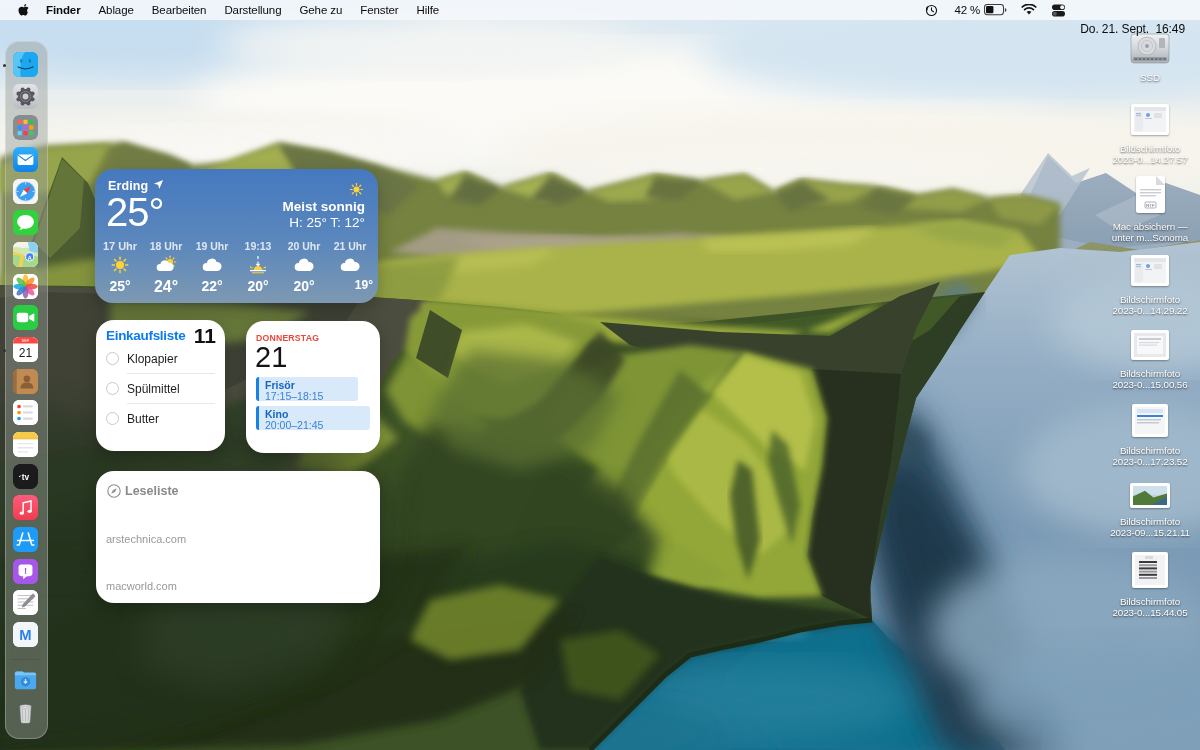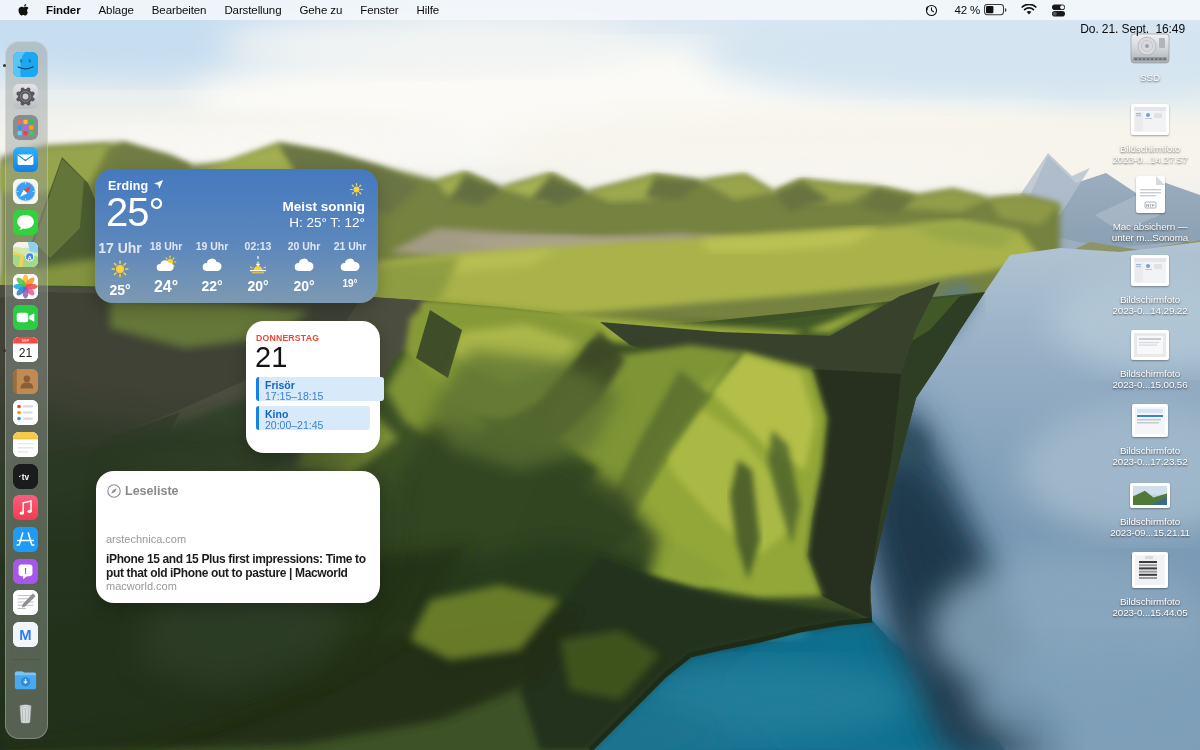--- a/index.html
+++ b/index.html
@@ -477,21 +477,21 @@
             <line x1="4.75" y1="11.25" x2="3.47" y2="12.53"></line>
             <line x1="3.40" y1="8.00" x2="1.60" y2="8.00"></line>
             <line x1="4.75" y1="4.75" x2="3.47" y2="3.47"></line>
             <line x1="8.00" y1="3.40" x2="8.00" y2="1.60"></line>
             <line x1="11.25" y1="4.75" x2="12.53" y2="3.47"></line>
           </g>
         </svg></div>
   <div style="position:absolute;right:13px;top:30px;font-size:13.5px;font-weight:bold;text-align:right;">Meist sonnig</div>
   <div style="position:absolute;right:13px;top:46px;font-size:13.5px;text-align:right;">H: 25° T: 12°</div>
   <div style="position:absolute;left:2px;top:71px;width:46px;text-align:center;">
-      <div style="font-size:14px;font-weight:bold;color:rgba(255,255,255,0.8);">17 Uhr</div>
+      <div style="font-size:11px;font-weight:bold;color:rgba(255,255,255,0.8);">17 Uhr</div>
       <div style="height:22px;margin-top:3px;"><svg width="20" height="20" viewBox="0 0 20 20">
             <circle cx="10" cy="10" r="4" fill="#ffd335"></circle>
             <g stroke="#ffd335" stroke-width="1.5" stroke-linecap="round">
               <line x1="15.60" y1="10.00" x2="17.80" y2="10.00"></line>
               <line x1="13.96" y1="13.96" x2="15.52" y2="15.52"></line>
               <line x1="10.00" y1="15.60" x2="10.00" y2="17.80"></line>
               <line x1="6.04" y1="13.96" x2="4.48" y2="15.52"></line>
               <line x1="4.40" y1="10.00" x2="2.20" y2="10.00"></line>
               <line x1="6.04" y1="6.04" x2="4.48" y2="4.48"></line>
               <line x1="10.00" y1="4.40" x2="10.00" y2="2.20"></line>
@@ -519,21 +519,21 @@
       <div style="font-size:16px;font-weight:bold;margin-top:1px;">24°</div>
       </div>
       <div style="position:absolute;left:94px;top:71px;width:46px;text-align:center;">
       <div style="font-size:10.5px;font-weight:bold;color:rgba(255,255,255,0.8);">19 Uhr</div>
       <div style="height:22px;margin-top:3px;"><svg width="22" height="20" viewBox="0 0 22 20">
             <path d="M5.5,16 a4,4 0 0 1 0.4,-8 a5,5 0 0 1 9.7,-1 a4.2,4.2 0 0 1 0.9,9 Z" fill="#fff"></path>
           </svg></div>
       <div style="font-size:14px;font-weight:bold;margin-top:1px;">22°</div>
       </div>
       <div style="position:absolute;left:140px;top:71px;width:46px;text-align:center;">
-      <div style="font-size:10.5px;font-weight:bold;color:rgba(255,255,255,0.8);">02:13</div>
+      <div style="font-size:10.5px;font-weight:bold;color:rgba(255,255,255,0.8);">19:13</div>
       <div style="height:22px;margin-top:3px;"><svg width="22" height="20" viewBox="0 0 22 20">
             <path d="M11,6.5 v4 M9.3,8.8 l1.7,1.9 1.7,-1.9" stroke="#fff" stroke-width="1.1" fill="none"></path>
             <path d="M6.5,15.5 a4.5,4.5 0 0 1 9,0 Z" fill="#ffd335"></path>
             <g stroke="#ffd335" stroke-width="1.2" stroke-linecap="round">
               <line x1="3.5" y1="12" x2="5" y2="13"></line>
               <line x1="18.5" y1="12" x2="17" y2="13"></line>
               <line x1="11" y1="1.5" x2="11" y2="3.5" stroke="#fff"></line>
             </g>
             <line x1="3" y1="15.6" x2="19" y2="15.6" stroke="#fff" stroke-width="1.2"></line>
             <line x1="5" y1="17.8" x2="17" y2="17.8" stroke="#ffd335" stroke-width="1"></line>
@@ -545,45 +545,56 @@
       <div style="height:22px;margin-top:3px;"><svg width="22" height="20" viewBox="0 0 22 20">
             <path d="M5.5,16 a4,4 0 0 1 0.4,-8 a5,5 0 0 1 9.7,-1 a4.2,4.2 0 0 1 0.9,9 Z" fill="#fff"></path>
           </svg></div>
       <div style="font-size:14px;font-weight:bold;margin-top:1px;">20°</div>
       </div>
       <div style="position:absolute;left:232px;top:71px;width:46px;text-align:center;">
       <div style="font-size:10.5px;font-weight:bold;color:rgba(255,255,255,0.8);">21 Uhr</div>
       <div style="height:22px;margin-top:3px;"><svg width="22" height="20" viewBox="0 0 22 20">
             <path d="M5.5,16 a4,4 0 0 1 0.4,-8 a5,5 0 0 1 9.7,-1 a4.2,4.2 0 0 1 0.9,9 Z" fill="#fff"></path>
           </svg></div>
-      <div style="font-size:10px;font-weight:bold;margin-top:1px;">19°</div>
-      </div>
+      <div style="font-size:12px;font-weight:bold;margin-top:1px;text-align:right;">19°</div>
+      </div>
+    </div>
+<div id="w-list" class="widget" style="left:96px;top:320px;width:129px;height:131px;background:#fff;">
+  <div style="position:absolute;left:10px;top:8px;font-size:13.5px;font-weight:bold;color:#0a7cf0;letter-spacing:-0.3px;">Einkaufsliste</div>
+  <div style="position:absolute;right:9px;top:4px;font-size:21px;font-weight:bold;color:#111;">11</div>
+  <div style="position:absolute;left:10px;top:32px;width:13px;height:13px;border:1.5px solid #c9c9ce;border-radius:50%;box-sizing:border-box;"></div>
+  <div style="position:absolute;left:31px;top:32px;font-size:12px;color:#1d1d1f;">Klopapier</div>
+      <div style="position:absolute;left:31px;top:53px;width:88px;height:1px;background:#e8e8ea;"></div>
+      <div style="position:absolute;left:10px;top:62px;width:13px;height:13px;border:1.5px solid #c9c9ce;border-radius:50%;box-sizing:border-box;"></div>
+  <div style="position:absolute;left:31px;top:62px;font-size:12px;color:#1d1d1f;">Spülmittel</div>
+      <div style="position:absolute;left:31px;top:83px;width:88px;height:1px;background:#e8e8ea;"></div>
+      <div style="position:absolute;left:10px;top:92px;width:13px;height:13px;border:1.5px solid #c9c9ce;border-radius:50%;box-sizing:border-box;"></div>
+  <div style="position:absolute;left:31px;top:92px;font-size:12px;color:#1d1d1f;">Butter</div>
     </div>
 <div id="w-cal" class="widget" style="left:246px;top:321px;width:134px;height:132px;background:#fff;">
   <div style="position:absolute;left:10px;top:12px;font-size:8.7px;font-weight:bold;color:#ed4639;letter-spacing:0.2px;">DONNERSTAG</div>
   <div style="position:absolute;left:9px;top:20px;font-size:29px;font-weight:400;color:#141414;">21</div>
-  <div style="position:absolute;left:10px;top:56px;width:128px;height:24px;background:#d8e9fa;border-radius:3px;overflow:hidden;">
+  <div style="position:absolute;left:10px;top:56px;width:102px;height:24px;background:#d8e9fa;border-radius:3px;overflow:hidden;">
     <div style="position:absolute;left:0;top:0;width:3px;height:24px;background:#1781e8;"></div>
     <div style="position:absolute;left:9px;top:2px;font-size:10.5px;font-weight:bold;color:#1465c0;">Frisör</div>
     <div style="position:absolute;left:9px;top:12.5px;font-size:10.5px;color:#3b82d6;">17:15–18:15</div>
       </div>
       <div style="position:absolute;left:10px;top:85px;width:114px;height:24px;background:#d8e9fa;border-radius:3px;overflow:hidden;">
     <div style="position:absolute;left:0;top:0;width:3px;height:24px;background:#1781e8;"></div>
     <div style="position:absolute;left:9px;top:2px;font-size:10.5px;font-weight:bold;color:#1465c0;">Kino</div>
     <div style="position:absolute;left:9px;top:12.5px;font-size:10.5px;color:#3b82d6;">20:00–21:45</div>
       </div>
     </div>
 <div id="w-read" class="widget" style="left:96px;top:471px;width:284px;height:132px;background:#fff;">
   <div style="position:absolute;left:11px;top:13px;"><svg width="14" height="14" viewBox="0 0 14 14">
           <circle cx="7" cy="7" r="6.2" fill="none" stroke="#8e8e93" stroke-width="1.1"></circle>
           <path d="M9.8,4.2 L6,6 L4.2,9.8 L8,8 Z" fill="#8e8e93"></path>
         </svg></div>
   <div style="position:absolute;left:29px;top:13px;font-size:12.5px;font-weight:bold;color:#8a8a8e;">Leseliste</div>
   <div style="position:absolute;left:10px;top:62px;font-size:11px;color:#98989d;">arstechnica.com</div>
-  <div style="position:absolute;left:10px;top:82px;width:276px;font-size:12px;font-weight:bold;color:#1c1c1e;line-height:13.5px;letter-spacing:-0.35px;white-space:nowrap;">iPhone 15 and 15 Plus first impressions: Time to<br>put that old iPhone out to pasture | Macworld</div>
   <div style="position:absolute;left:10px;top:109px;font-size:11px;color:#98989d;">macworld.com</div>
     </div>
 
 <div id="deskicons">
 <div class="desk" style="left:1095px;top:33px;"><svg width="40" height="31" viewBox="0 0 40 31">
           <defs>
             <linearGradient id="ssdg" x1="0" y1="0" x2="0" y2="1">
               <stop offset="0" stop-color="#f0f2f4"></stop>
               <stop offset="0.5" stop-color="#d2d6da"></stop>
               <stop offset="1" stop-color="#aab0b6"></stop>

